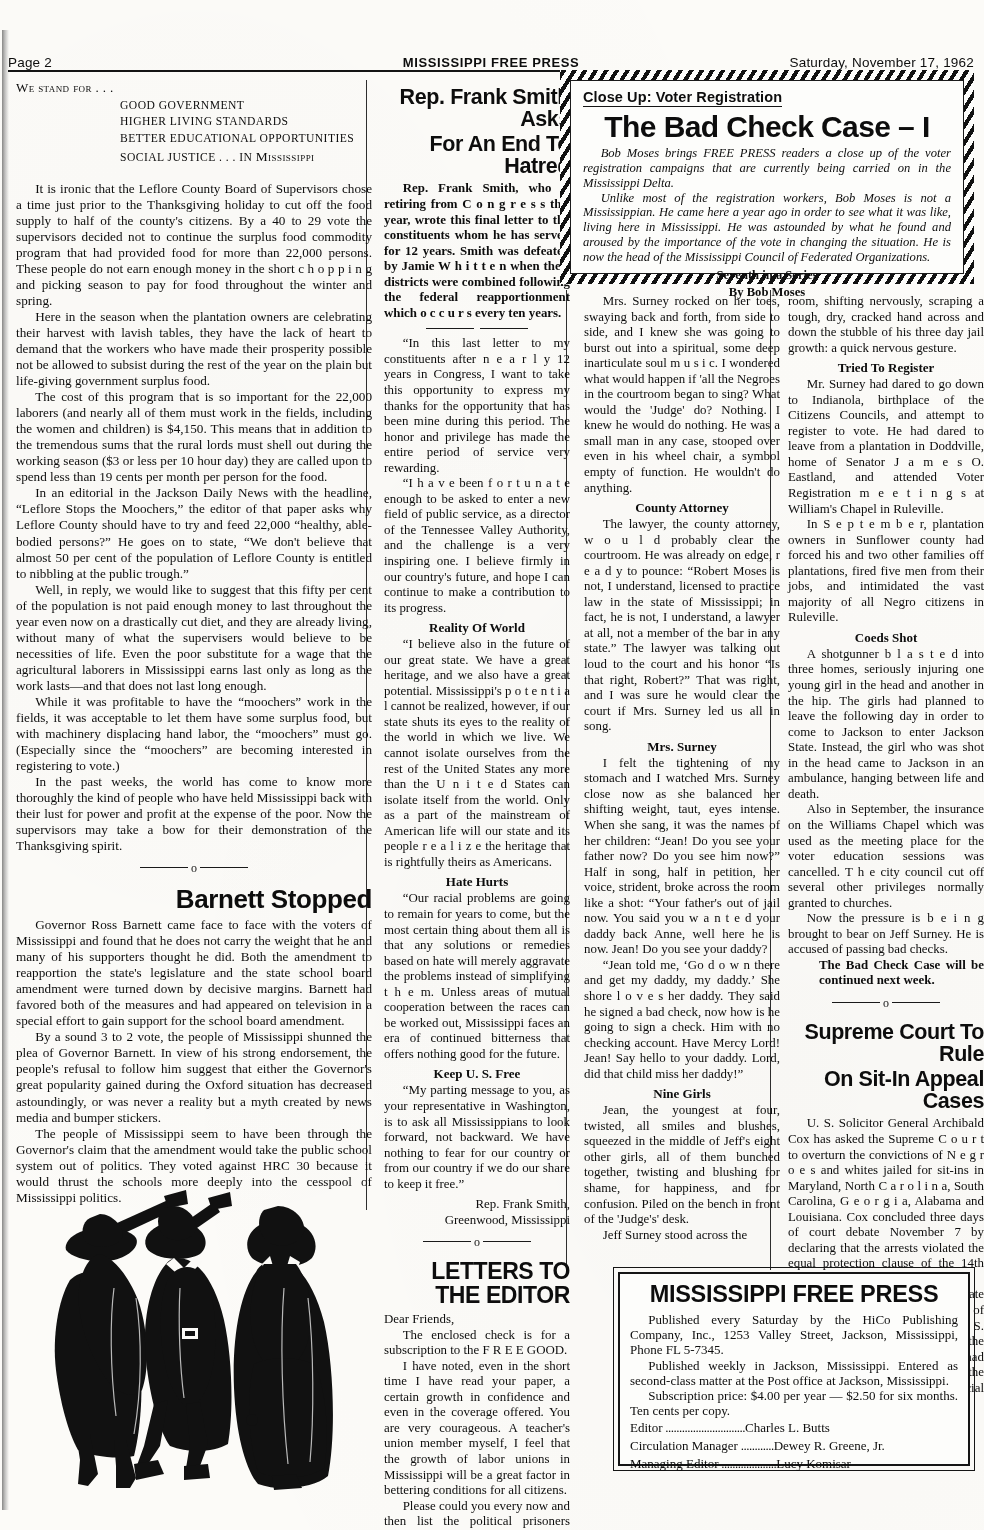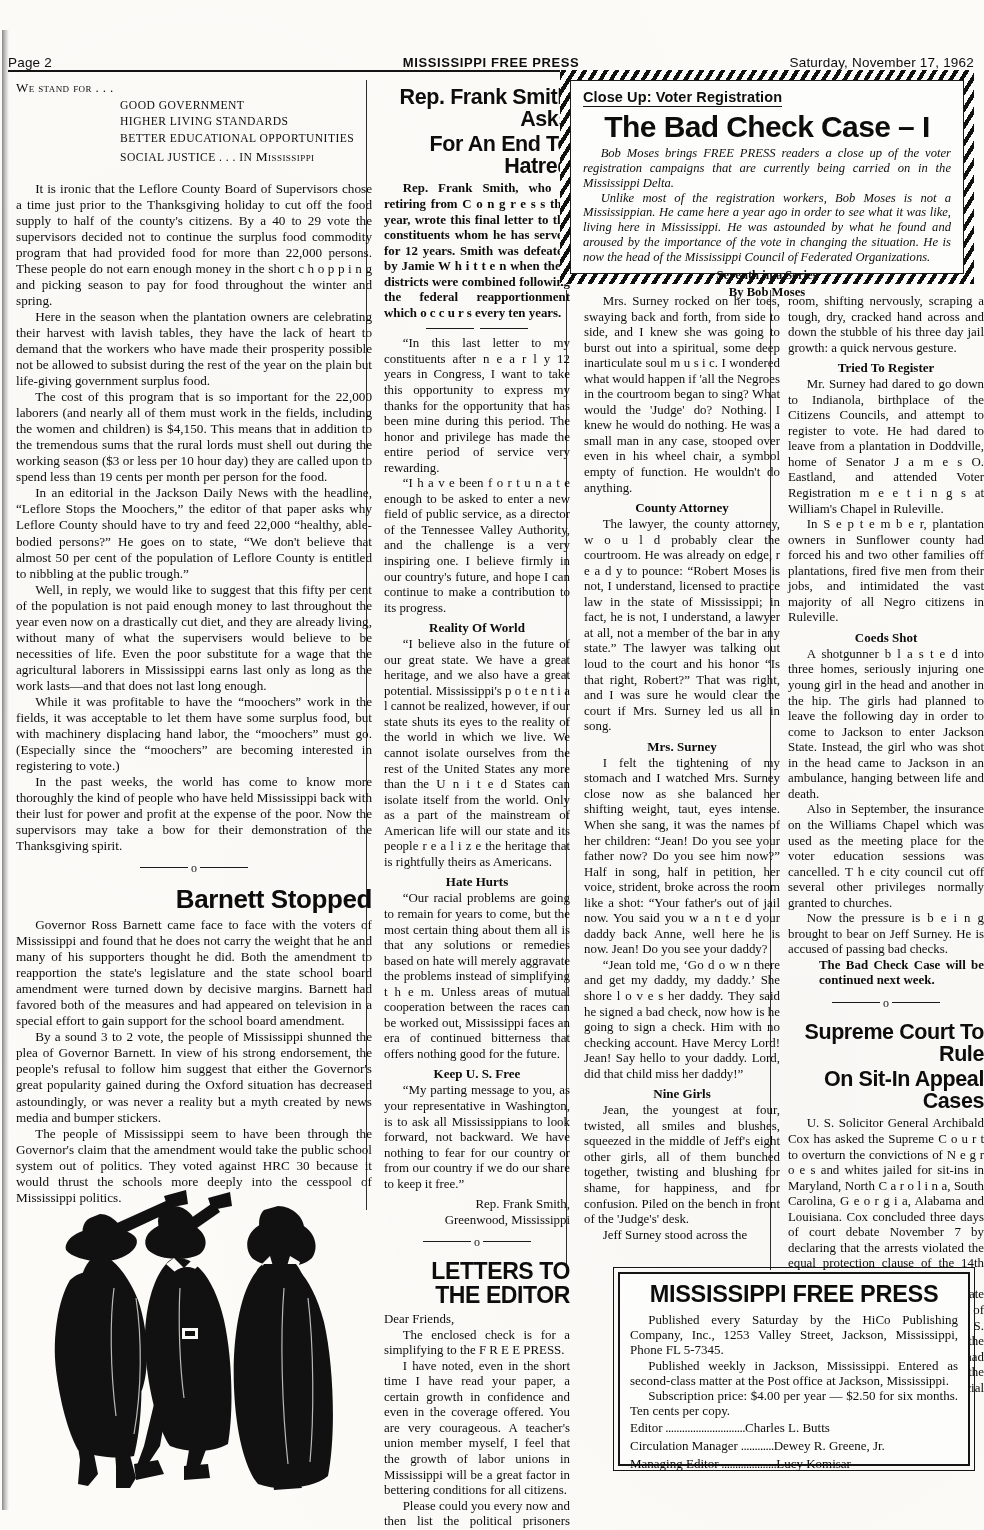--- a/index.html
+++ b/index.html
@@ -224,21 +224,21 @@
       <div class="sig">
         <div>Rep. Frank Smith,</div>
         <div>Greenwood, Mississippi</div>
       </div>
 
       <div class="dingbat"><i>o</i></div>
 
       <h2 class="hl hl-letters">LETTERS TO THE EDITOR</h2>
 
       <p class="bt noind">Dear Friends,</p>
-      <p class="bt">The enclosed check is for a simplifying to the F R E E PRESS.</p>
+      <p class="bt">The enclosed check is for a subscription to the F R E E GOOD.</p>
       <p class="bt">I have noted, even in the short time I have read your paper, a certain growth in confidence and even in the coverage offered. You are very courageous. A teacher's union member myself, I feel that the growth of labor unions in Mississippi will be a great factor in bettering conditions for all citizens.</p>
       <p class="bt">Please could you every now and then list the political prisoners serving long terms in jail so that groups here may write encouraging cards and letters to them, and appeals to the proper officials &amp; judges—it would help to urge an earlier release? Keep us posted, as you did on Clyde Kennard.</p>
 
     </div>
 
     <div class="col c3" style="top:218px;">
       <p class="bt">Mrs. Surney rocked on her toes, swaying back and forth, from side to side, and I knew she was going to burst out into a spiritual, some deep inarticulate soul m u s i c. I wondered what would happen if 'all the Negroes in the courtroom began to sing? What would the 'Judge' do? Nothing. I knew he would do nothing. He was a small man in any case, stooped over even in his wheel chair, a symbol empty of function. He wouldn't do anything.</p>
 
       <div class="sub">County Attorney</div>
       <p class="bt">The lawyer, the county attorney, w o u l d probably clear the courtroom. He was already on edge, r e a d y to pounce: “Robert Moses is not, I understand, licensed to practice law in the state of Mississippi; in fact, he is not, I understand, a lawyer at all, not a member of the bar in any state.” The lawyer was talking out loud to the court and his honor “Is that right, Robert?” That was right, and I was sure he would clear the court if Mrs. Surney led us all in song.</p>

